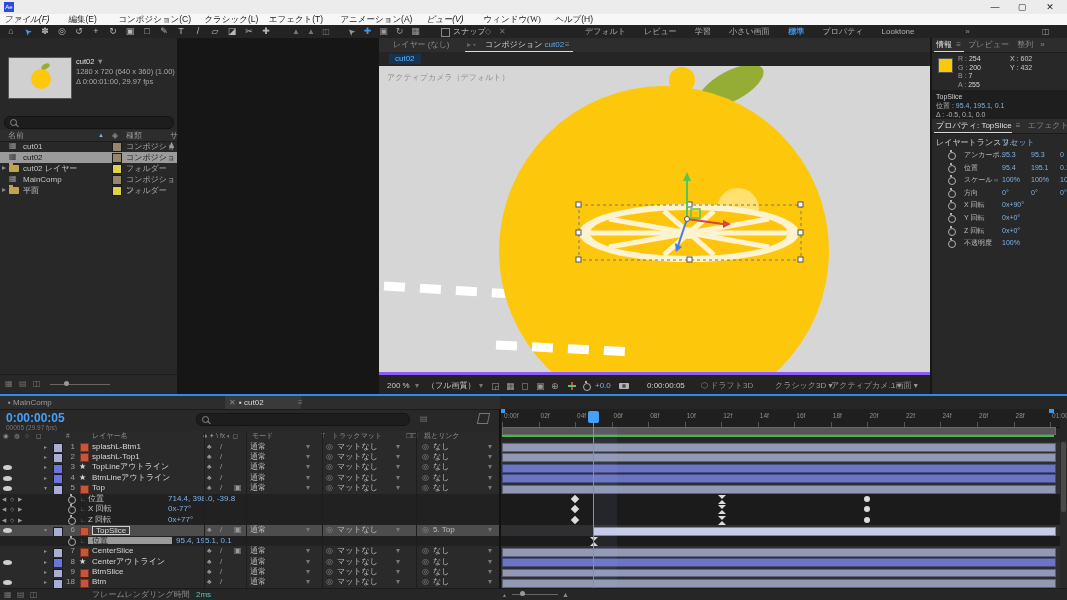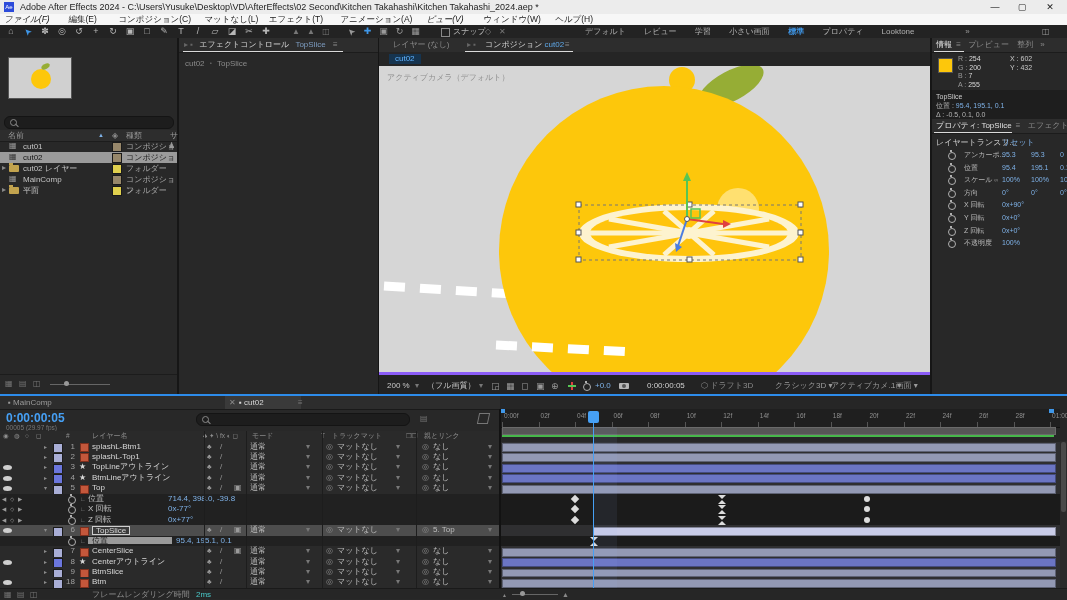--- a/index.html
+++ b/index.html
@@ -36,35 +36,34 @@
   .kfe:before{content:"";position:absolute;left:0;top:0;border-left:4px solid transparent;border-right:4px solid transparent;border-top:4px solid #dcdcdc;}
   .kfe:after{content:"";position:absolute;left:0;bottom:0;border-left:4px solid transparent;border-right:4px solid transparent;border-bottom:4px solid #dcdcdc;}
 </style>
 </head>
 <body>
 
 <div id="app">
 
   <div class="abs" id="titlebar">
     <span class="abs" style="left:4px;top:2px;width:10px;height:10px;background:#2c4bda;color:#fff;font-size:6px;text-align:center;line-height:10px;">Ae</span>
-    <span class="abs" style="left:20px;">Adobe After Effects 2024 - C:\Users\Yusuke\Desktop\VD\AfterEffects\02 Second\Kitchen Takahashi\Kitchen Takahashi_2024.aep *</span>
     <span class="abs" style="left:985px;width:20px;text-align:center;">—</span>
     <span class="abs" style="left:1012px;width:20px;text-align:center;">▢</span>
     <span class="abs" style="left:1040px;width:20px;text-align:center;">✕</span>
   </div>
 
   <div class="abs" id="menubar">
       <span style="position: absolute; left: 4px; font-style: italic;">ファイル(F)</span>
       <span style="position: absolute; left: 68.4px;">編集(E)</span>
       <span style="position: absolute; left: 118.4px;">コンポジション(C)</span>
-      <span style="position: absolute; left: 204.4px;">マットなし(L)</span>
+      <span style="position: absolute; left: 204.4px;">クラシック(L)</span>
       <span style="position: absolute; left: 268.8px;">エフェクト(T)</span>
       <span style="position: absolute; left: 340.4px;">アニメーション(A)</span>
       <span style="position: absolute; left: 426.4px; font-style: italic;">ビュー(V)</span>
-      <span style="position: absolute; left: 483.6px;">ウィンドウ(W)</span>
+      <span style="position: absolute; left: 483.6px; font-family: Liberation Serif, serif;">ウィンドウ(W)</span>
       <span style="position: absolute; left: 555.2px;">ヘルプ(H)</span>
     </div>
 
   <div class="abs" id="toolbar">
       <span style="position: absolute; left: 4px; top: 0px; width: 14px; text-align: center; font-size: 9px; color: rgb(184, 184, 184);">⌂</span>
       <span style="position: absolute; left: 21px; top: 0px; width: 14px; text-align: center; font-size: 9px; color: var(--accent); transform: rotate(-135deg);">➤</span>
       <span style="position: absolute; left: 38px; top: 0px; width: 14px; text-align: center; font-size: 9px; color: rgb(184, 184, 184);">✽</span>
       <span style="position: absolute; left: 55px; top: 0px; width: 14px; text-align: center; font-size: 9px; color: rgb(184, 184, 184);">◎</span>
       <span style="position: absolute; left: 72px; top: 0px; width: 14px; text-align: center; font-size: 9px; color: rgb(184, 184, 184);">↺</span>
       <span style="position: absolute; left: 89px; top: 0px; width: 14px; text-align: center; font-size: 9px; color: rgb(184, 184, 184);">+</span>
@@ -99,20 +98,25 @@
       <span style="position: absolute; left: 881.6px; color: rgb(176, 176, 176);">Looktone</span>
       <span style="position: absolute; left: 965.2px; color: rgb(154, 154, 154);">»</span>
       <span style="position: absolute; left: 1042px; color: rgb(154, 154, 154);">◫</span>
     </div>
 
   <div class="abs panel" id="proj" style="left:0;top:38px;width:177px;height:356px;">
     <div class="abs" style="left:8px;top:19px;width:62px;height:40px;background:#d0d0d0;border:1px solid #555;">
       <span class="abs" style="left:22px;top:11px;width:20px;height:20px;border-radius:50%;background:var(--lemon);"></span>
       <span class="abs" style="left:32px;top:6px;width:9px;height:5px;border-radius:50%;background:var(--leaf);transform:rotate(-30deg);"></span>
     </div>
+    <div class="abs" style="left:76px;top:19px;width:100px;line-height:10px;font-size:7.5px;">
+      <div><span style="color:#e0e0e0;">cut02</span> <span class="dim">▼</span></div>
+      <div style="color:#a8a8a8;">1280 x 720 (640 x 360) (1.00)</div>
+      <div style="color:#a8a8a8;">Δ 0:00:01:00, 29.97 fps</div>
+    </div>
     <div class="abs" style="left:4px;top:78px;width:168px;height:11px;background:#1d1d1d;border-radius:6px;border:1px solid #141414;">
       <span class="mag abs" style="left:5px;top:2px;"></span>
     </div>
     <div class="abs" style="left:0;top:92px;width:177px;height:11px;background:#2d2d2d;border-bottom:1px solid #1c1c1c;color:#9a9a9a;line-height:11px;">
       <span class="abs" style="left:8px;">名前</span>
       <span class="abs blue" style="left:98px;font-size:6px;">▲</span>
       <span class="abs dim" style="left:112px;">◈</span>
       <span class="abs" style="left:126px;">種類</span>
       <span class="abs" style="left:170px;">サ</span>
     </div>
@@ -153,30 +157,20 @@
       </div>
     <div class="abs" id="projFooter" style="left:0;top:336px;width:177px;height:20px;border-top:1px solid #1c1c1c;">
         <span style="position: absolute; left: 5px; top: 4px; color: rgb(119, 119, 119);">▦</span>
         <span style="position: absolute; left: 19px; top: 4px; color: rgb(119, 119, 119);">▤</span>
         <span style="position: absolute; left: 33px; top: 4px; color: rgb(119, 119, 119);">◫</span>
         <span style="position: absolute; left: 50px; top: 9px; width: 60px; height: 1px; background: rgb(102, 102, 102);"></span>
         <span style="position: absolute; left: 64px; top: 6px; width: 5px; height: 5px; border-radius: 50%; background: rgb(153, 153, 153);"></span>
       </div>
   </div>
 
-  <div class="abs panel" style="left:179px;top:38px;width:199px;height:356px;">
-    <div class="tabbar">
-      <span class="vdim" style="margin-left:5px;">▸ ▪</span>
-      <span style="margin-left:4px;color:#d6d6d6;">エフェクトコントロール</span>
-      <span style="margin-left:4px;color:#7d9cc0;">TopSlice</span>
-      <span class="dim" style="margin-left:5px;">≡</span>
-      <span class="abs" style="left:4px;top:13px;width:160px;height:1px;background:#dadada;"></span>
-    </div>
-    <div class="abs dim" style="left:6px;top:20px;">cut02 ・ TopSlice</div>
-  </div>
 
   <div class="abs panel" style="left:379px;top:38px;width:551px;height:356px;">
     <div class="tabbar">
       <span class="abs dim" style="left:14px;">レイヤー (なし)</span>
       <span class="abs vdim" style="left:88px;">▸ ▪</span>
       <span class="abs" style="left:106px;color:#d6d6d6;"><span>コンポジション</span> <span style="color:#5fa8e8;">cut02</span></span>
       <span class="abs dim" style="left:186px;">≡</span>
       <span class="abs" style="left:86px;top:13px;width:108px;height:1px;background:#dadada;"></span>
     </div>
     <div class="abs" style="left:0;top:14px;width:551px;height:14px;background:#252525;border-bottom:1px solid #1a1a1a;">

